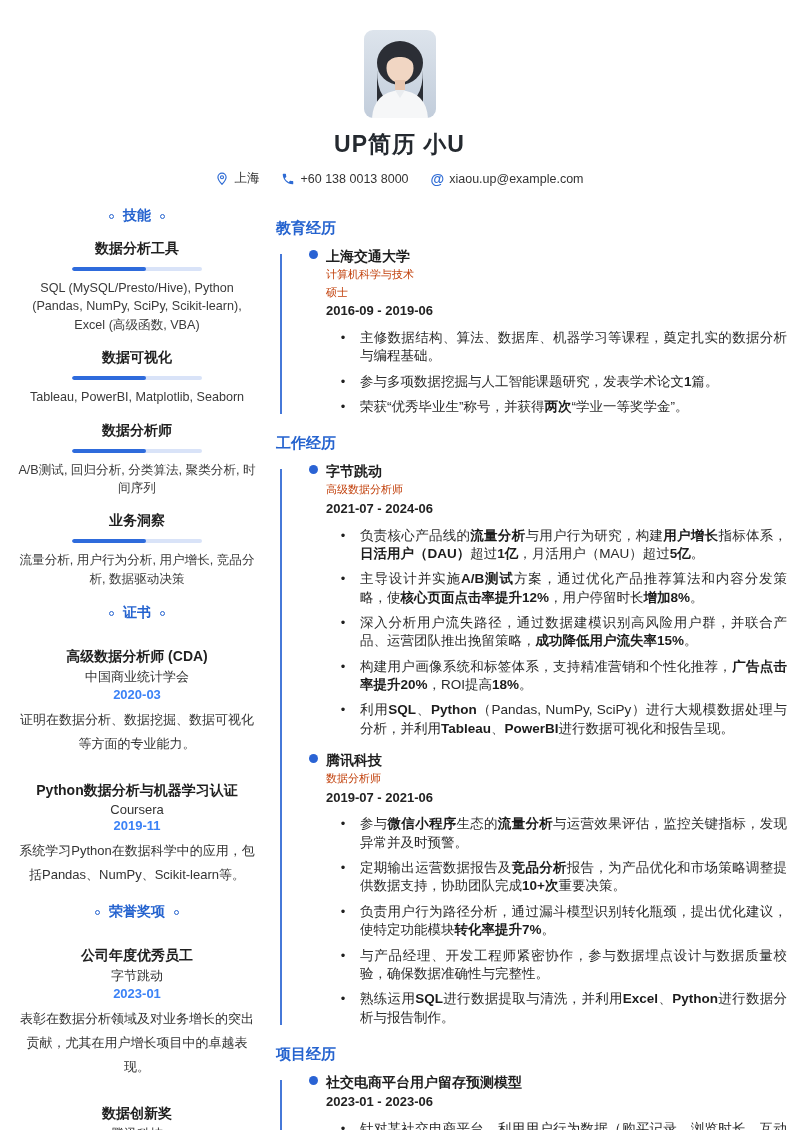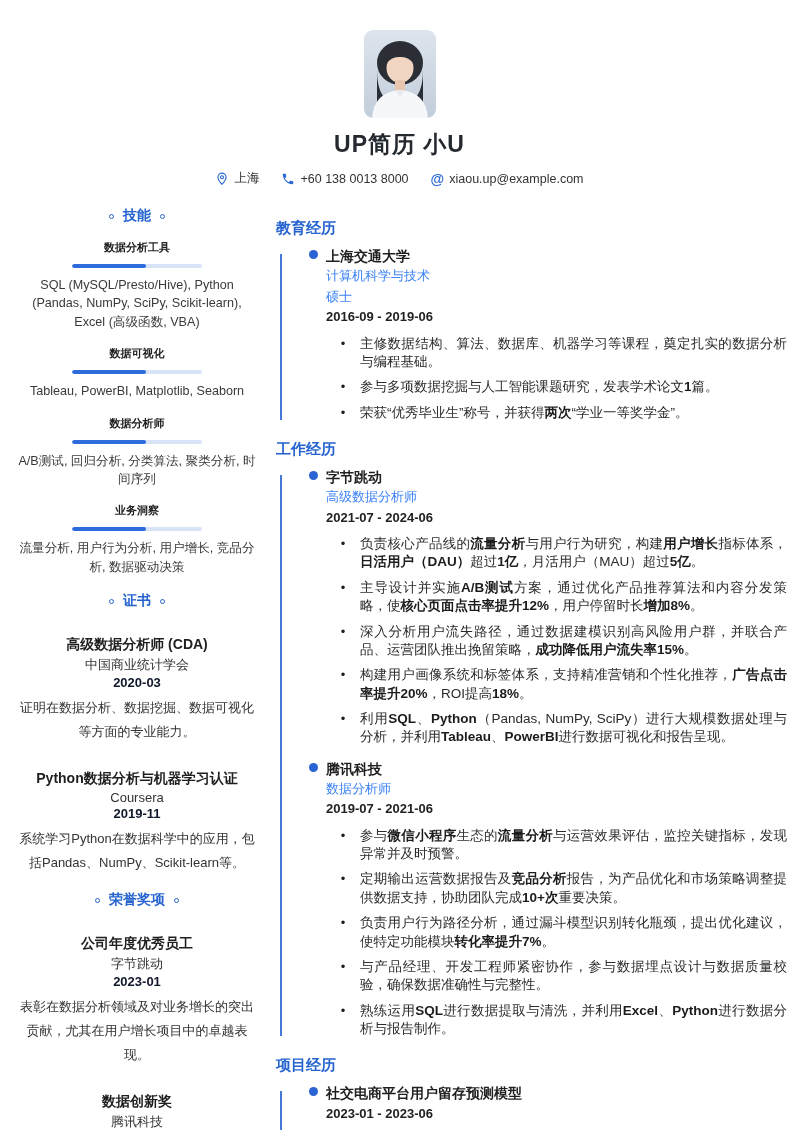--- a/index.html
+++ b/index.html
@@ -25,43 +25,43 @@
   .columns { display:flex; gap:16px; padding:14px 10px 0 14px; }
   .left-col  { flex:none; width:246px; text-align:center; }
   .right-col { flex:1; min-width:0; padding-right:2px; }
 
   
   .l-sec-title { display:flex; align-items:center; justify-content:center; gap:9px;
                  color:#2563cf; font-weight:700; font-size:14px; margin-top:16px; }
   .l-sec-title:first-child { margin-top:6px; }
   .ring { width:5px; height:5px; border:1.5px solid #2563cf; border-radius:50%; display:inline-block; }
 
-  .skill-name { font-weight:700; font-size:11px; color:#1f1f1f; margin-top:15px; }
+  .skill-name { font-weight:700; font-size:14px; color:#1f1f1f; margin-top:15px; }
   .bar { width:130px; height:4px; background:#d9e3f8; border-radius:3px; margin:9px auto 8px; overflow:hidden; }
   .bar-fill { height:100%; background:#2e6bdc; border-radius:3px; }
   .skill-desc { font-size:12.6px; color:#3a3a3a; line-height:1.46; padding:0 4px; }
 
   .cred-name { font-weight:700; font-size:14px; color:#1f1f1f; margin-top:26px; }
   .cred-org  { font-size:13px; color:#333; margin-top:2px; }
-  .cred-date { font-size:13px; font-weight:700; color:#0f172a; margin-top:1px; }
+  .cred-date { font-size:13px; font-weight:700; color:#3b82f6; margin-top:1px; }
   .cred-desc { font-size:13px; color:#333; line-height:1.85; margin-top:6px; padding:0 2px; }
 
   
   .r-sec { margin-bottom:15px; }
   .r-sec-title { color:#2563cf; font-weight:700; font-size:15px; margin-bottom:9px;margin-top:18px; }
   .entries { position:relative; padding-left:18px; }
   .entries::before { content:""; position:absolute; left:4px; top:7px; bottom:2px;
                      width:2px; background:#4678d8; }
   .r-sec-projects .entries::before { bottom:-14px; }
   .entry { position:relative; margin-bottom:13px;margin-left:32px; }
   .entry:last-child { margin-bottom:0; }
   .dot { position:absolute; left:-17px; top:3px; width:9px; height:9px;
          border-radius:50%; background:#2a63d4; }
   .e-title  { font-weight:700; font-size:14px; color:#1f1f1f; line-height:1.3; }
-  .e-line   { font-size:13px; color:#3b82f6; line-height:1.42; margin-top:2px; }
+  .e-line   { font-size:11px; color:#c2410c; line-height:1.42; margin-top:2px; }
   .e-period { font-size:13px; font-weight:700; color:#222; line-height:1.42; margin-top:2px; }
 
   .bullets { margin-top:8px; }
   .bullet { display:flex; margin-bottom:7px; font-size:13.5px; line-height:1.36;
             color:#2b2b2b; text-align:justify; }
   .bullet:last-child { margin-bottom:0; }
   .bm { flex:none; width:34px; text-align:center; color:#1f1f1f; font-size:13px; }
   .bt { flex:1; min-width:0; }
   .bt b { font-weight:700; color:#1c1c1c; }
 </style>

